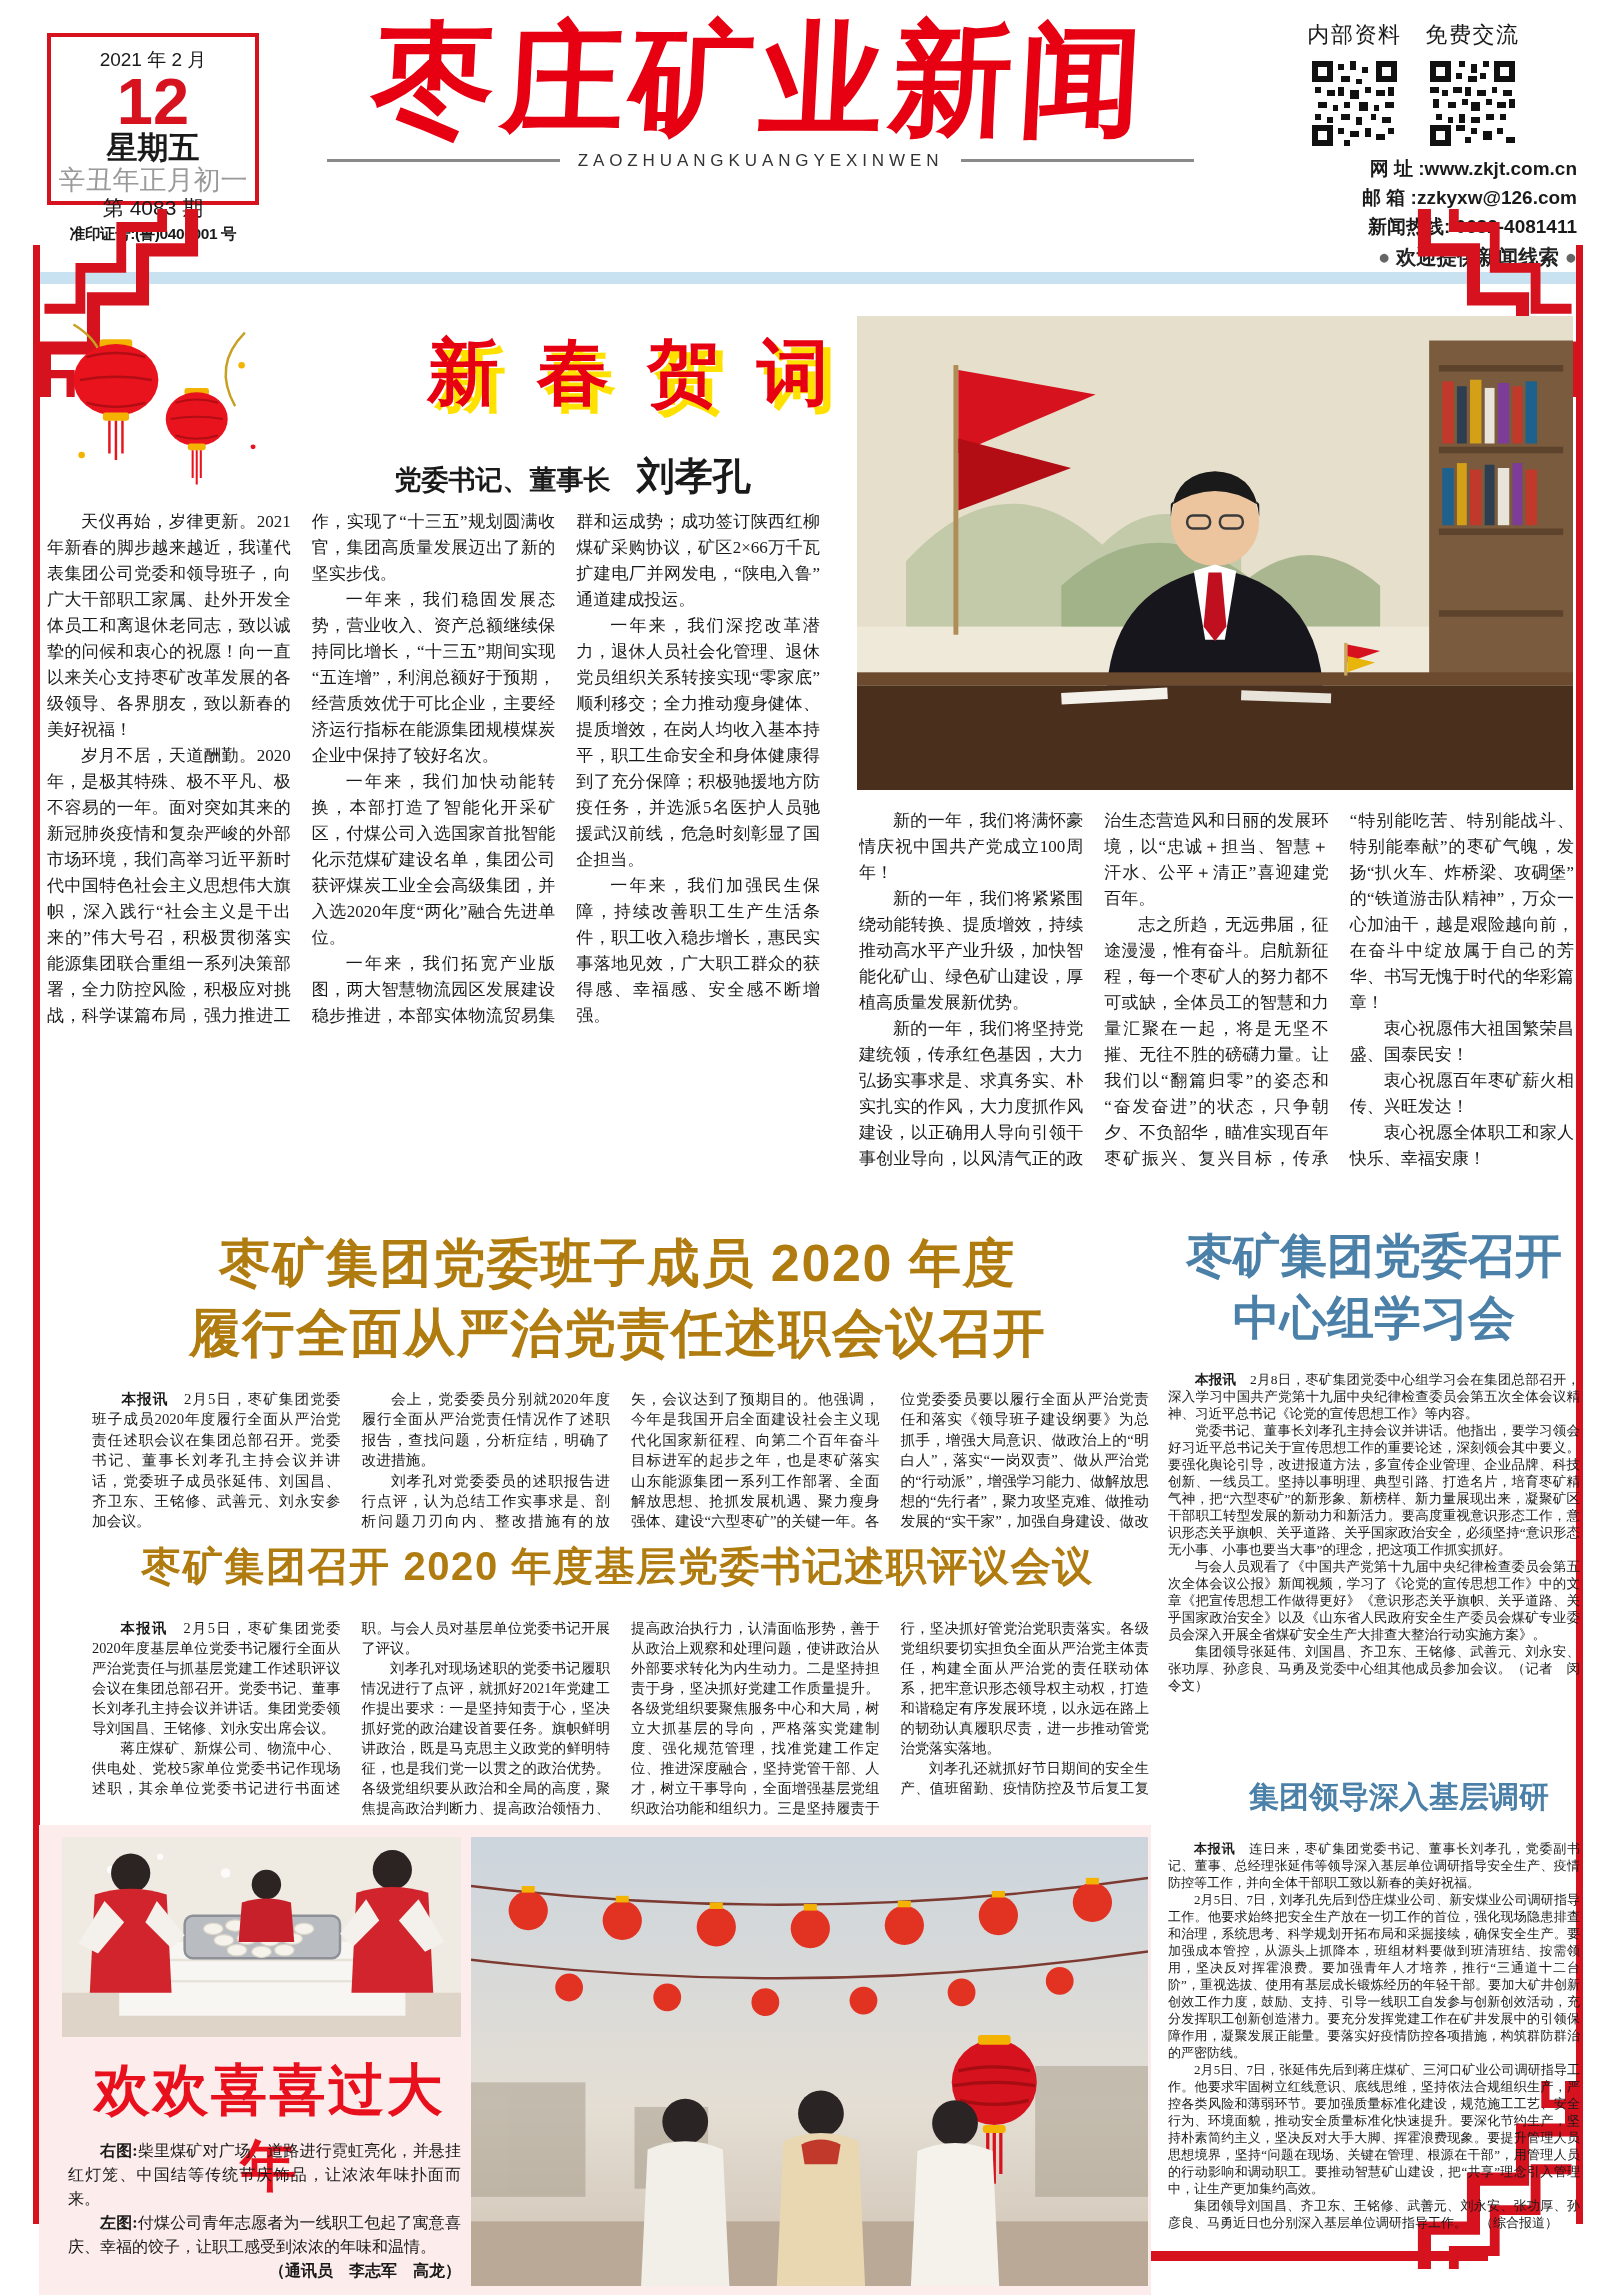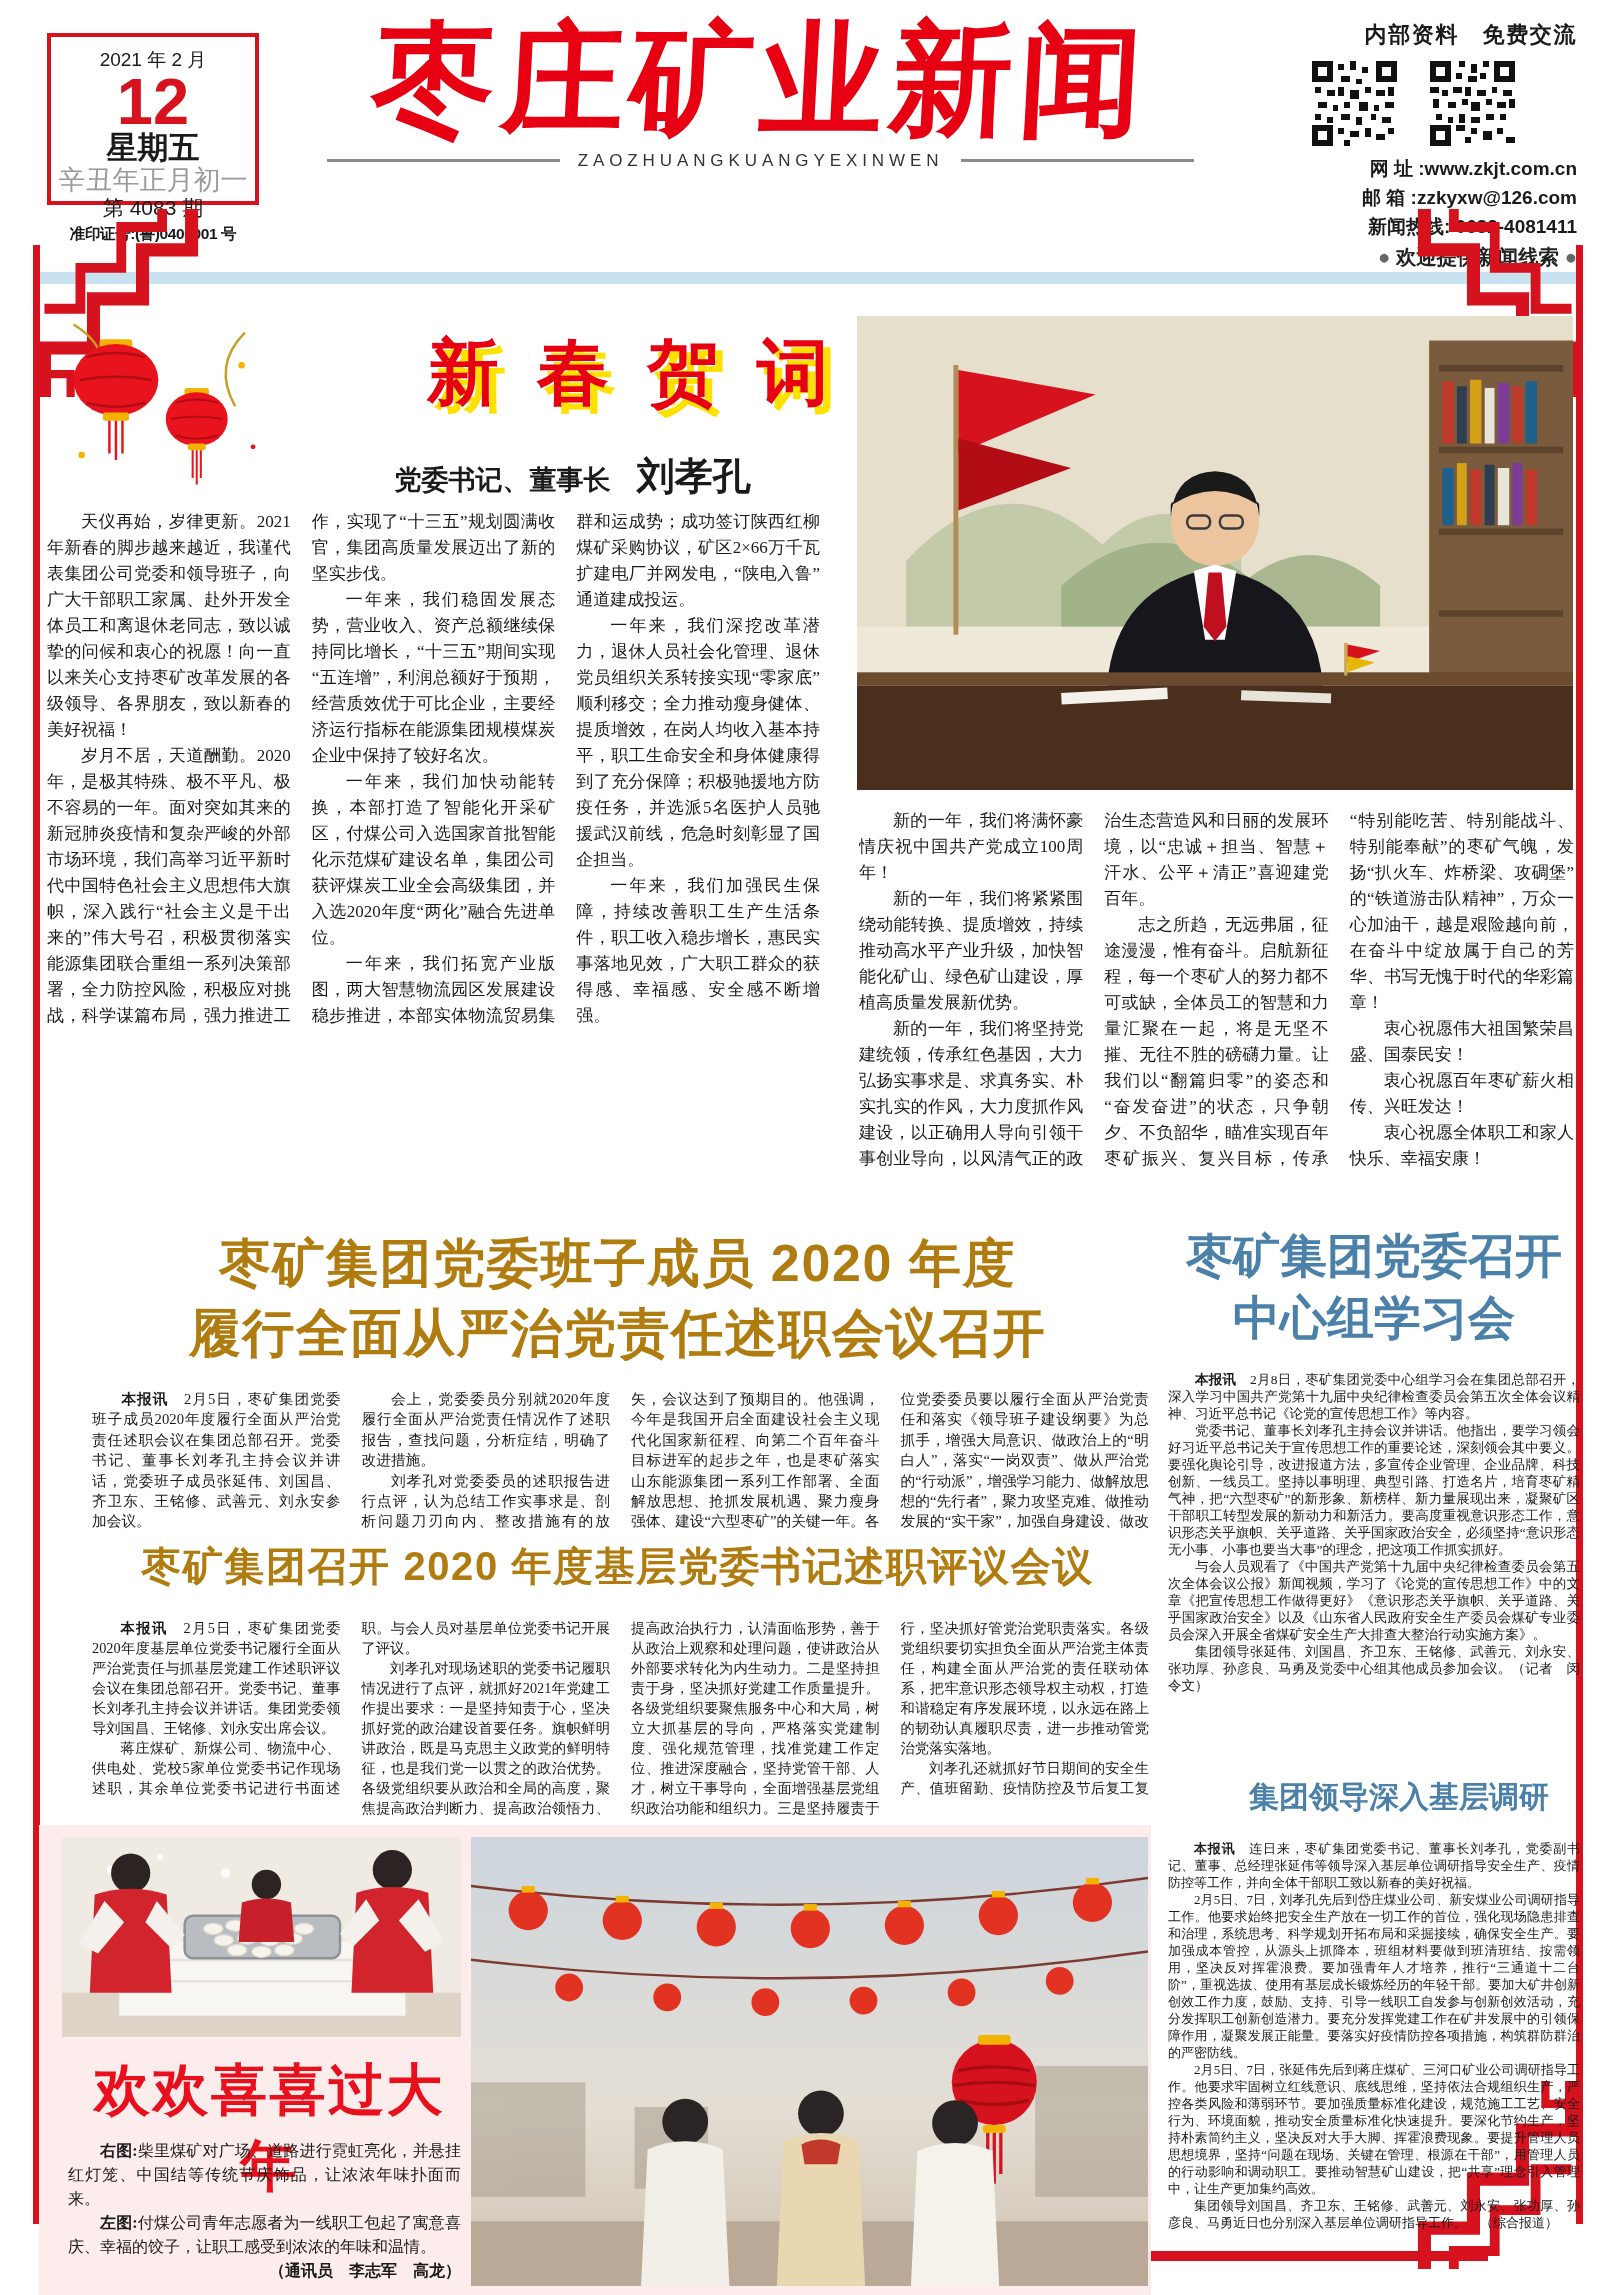--- a/index.html
+++ b/index.html
@@ -15,21 +15,21 @@
   .date-issue{font-size:21px;line-height:28px;}
   .date-lic{font-size:15.5px;font-weight:bold;line-height:23px;letter-spacing:-0.4px;}
   .mast{position:absolute;left:278px;top:14.7px;width:965px;text-align:center;}
   .mast-title{font-size:123px;line-height:131px;color:#e60012;font-weight:bold;
               letter-spacing:6.5px;transform:skewX(-3deg);font-family:"Liberation Serif",serif;}
   .mast-sub{display:flex;align-items:center;gap:18px;margin:4.9px 49px 0 49px;}
   .mast-line{flex:1;height:2.5px;background:#8a8a8a;}
   .mast-rom{font-size:17px;letter-spacing:4.9px;color:#333;font-family:"Liberation Sans",sans-serif;}
   .contact{position:absolute;right:39px;top:19.6px;width:327px;text-align:right;
            font-family:"Liberation Sans",sans-serif;}
-  .contact-notice{font-size:22px;font-weight:bold;letter-spacing:1.6px;}
+  .contact-notice{font-size:22px;font-weight:normal;letter-spacing:1.6px;text-align:center;}
   .qr-row{display:flex;justify-content:center;gap:33px;margin:11.4px 0 8.2px 0;}
   .qr{width:85px;height:85px;}
   .contact-line{font-size:19px;line-height:29px;font-weight:bold;}
   .contact-tip{font-size:20.4px;line-height:33px;font-weight:bold;color:#222;}
   .contact-tip .dot{color:#666;}
   .blue-bar{position:absolute;left:39px;top:272px;width:1537px;height:12.3px;background:#c8e2f2;}
   
   .frame-line{position:absolute;background:#d6121f;}
   .corner{position:absolute;width:188px;height:188px;}
   .corner svg{width:100%;height:100%;}

